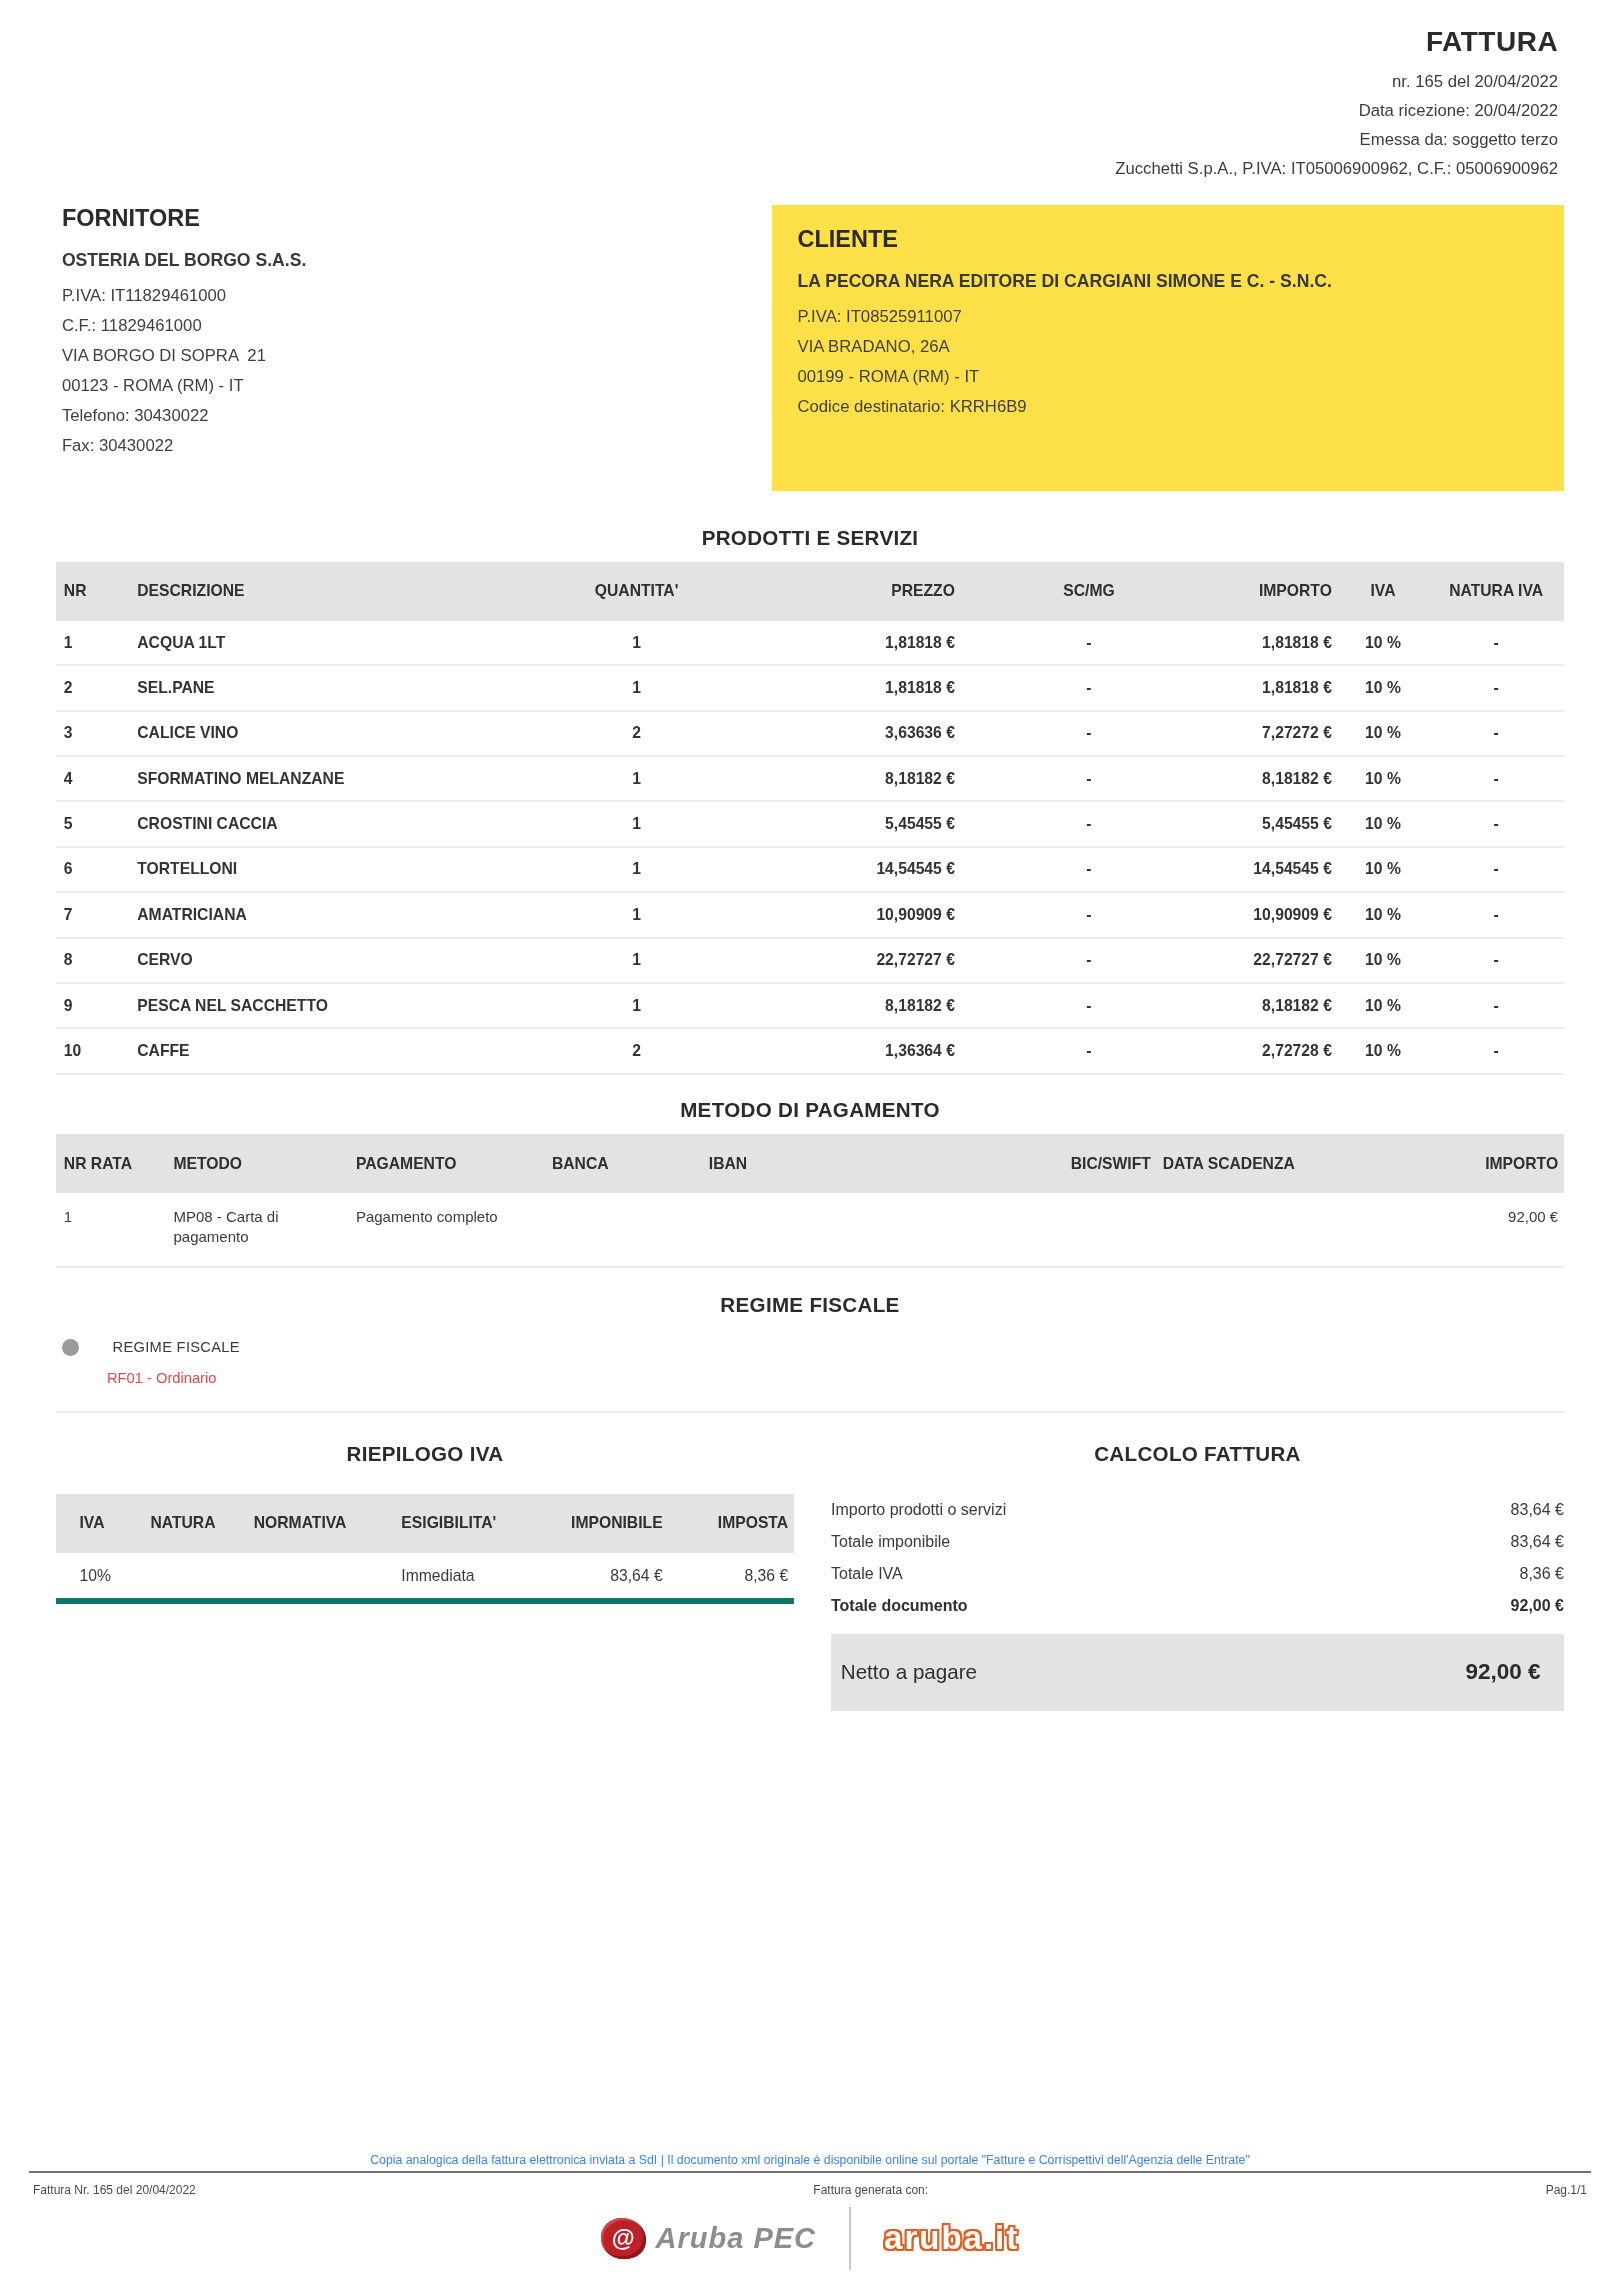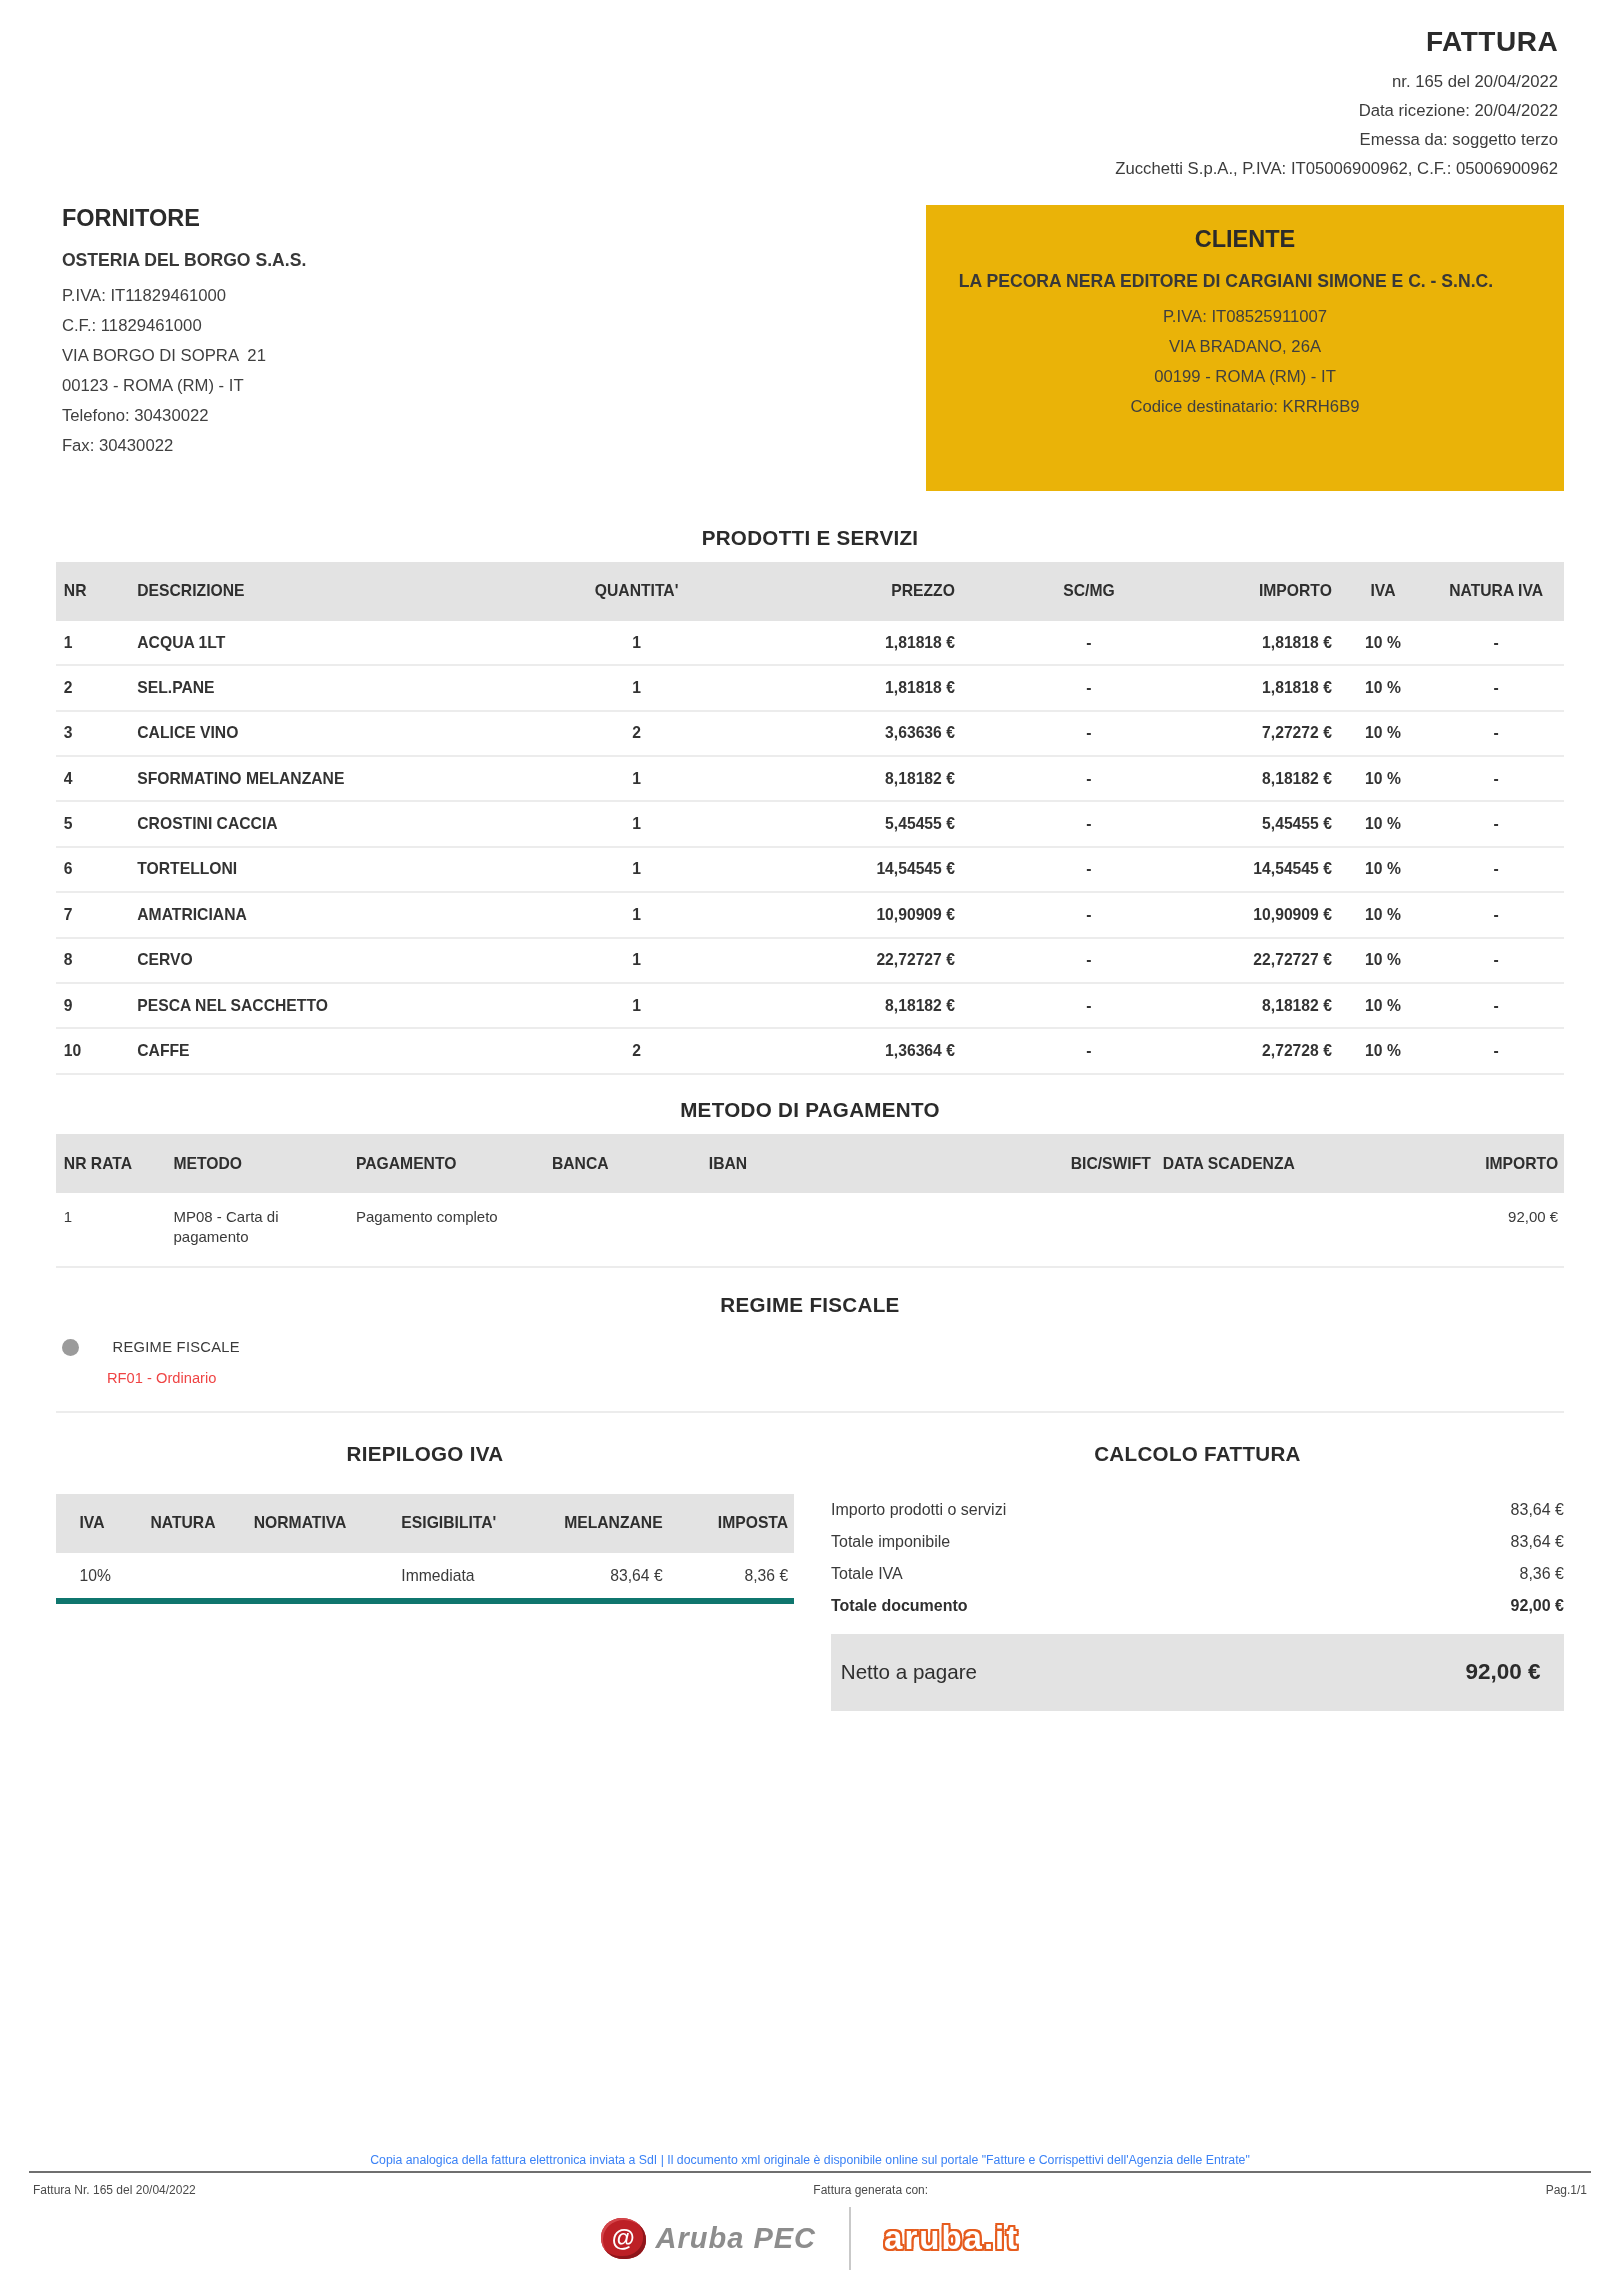--- a/index.html
+++ b/index.html
@@ -8,21 +8,21 @@
   .page { width:1620px; height:2293px; position:relative; background:#fff; overflow:hidden; padding:25.5px 56px 0 56px; }
 
   
   .doc-header { text-align:right; padding-right:5.9px; }
   .doc-title { font-size:28px; font-weight:bold; color:#2b2b2b; letter-spacing:0.5px; margin-bottom:9.8px; }
   .doc-header .hline { font-size:16.7px; line-height:29px; color:#3c3c3c; }
 
   
   .parties { display:flex; margin-top:21.6px; }
   .party-left { width:706px; padding-left:5.9px; }
-  .party-right { width:638px; margin-left:auto; background:#eab308; padding:21.6px 25.5px; min-height:286px;text-align:center; }
+  .party-right { width:792px; margin-left:auto; background:#fde047; padding:21.6px 25.5px; min-height:286px; }
   .party-h { font-size:23.5px; font-weight:bold; color:#2b2b2b; margin-bottom:15.7px; }
   .party-name { font-size:17.6px; font-weight:bold; color:#383838; line-height:25.5px; margin-bottom:7.8px; max-width:549px; }
   .party-line { font-size:16.7px; line-height:30px; color:#3f3f3f; white-space:pre-wrap; }
 
   
   .sec-title { text-align:center; font-size:20.6px; font-weight:bold; color:#2b2b2b; letter-spacing:0.3px; }
 
   
   table { width:100%; border-collapse:collapse; table-layout:fixed; }
   thead tr { background:#e3e3e3; }
@@ -282,21 +282,21 @@
   <div class="bottom-cols">
     <div class="col-vat">
       <div class="sec-title">RIEPILOGO IVA</div>
       <table class="tbl-vat">
         <thead>
             <tr>
               <th class="c0">IVA</th>
               <th class="c1">NATURA</th>
               <th class="c2">NORMATIVA</th>
               <th class="c3">ESIGIBILITA'</th>
-              <th class="c4">MELANZANE</th>
+              <th class="c4">IMPONIBILE</th>
               <th class="c5">IMPOSTA</th>
             </tr>
           </thead>
         <tbody>
             <tr>
               <td class="c0">10%</td>
               <td class="c1"></td>
               <td class="c2"></td>
               <td class="c3">Immediata</td>
               <td class="c4">83,64 €</td>

